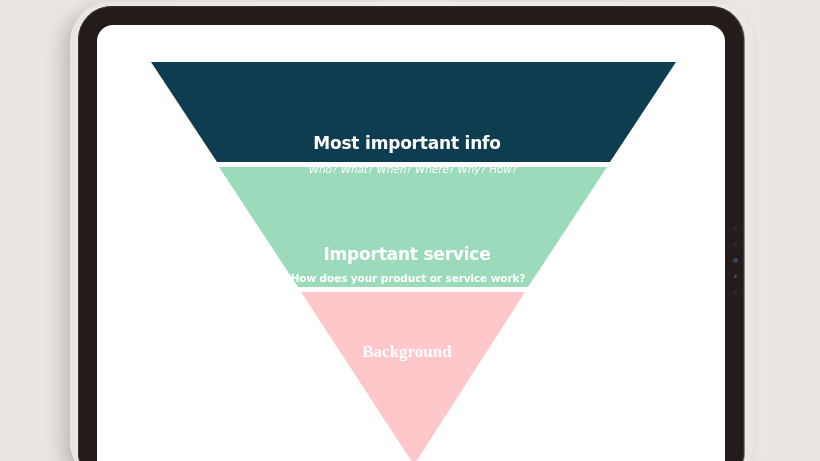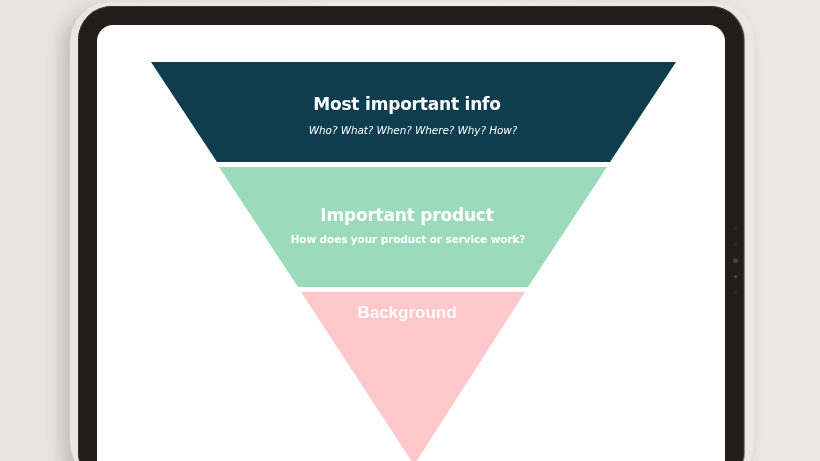--- a/index.html
+++ b/index.html
@@ -62,34 +62,35 @@
       top: 0;
       width: 820px;
       height: 461px;
     }
     .label {
       position: absolute;
       text-align: center;
       color: #ffffff;
       white-space: nowrap;
       transform: translateX(-50%);
+      margin-top: 39px;
     }
     .title {
       font-family: "DejaVu Sans", sans-serif;
       font-weight: bold;
       font-size: 17px;
       letter-spacing: -0.2px;
     }
     .subtitle {
       font-family: "DejaVu Sans", sans-serif;
       font-size: 10.5px;
       letter-spacing: -0.1px;
     }
     .bg-title {
-      font-family: Liberation Sans, sans-serif;
+      font-family: Liberation Serif, serif;
       font-weight: bold;
       font-size: 17px;
       line-height: 22px;
       color: #ffffff;
       opacity: 0.95;
     }
   </style>
 </head>
 <body>
 
@@ -107,19 +108,19 @@
 
   <svg class="funnel" viewBox="0 0 820 461">
     <polygon points="151,62 676,62 610,162 217,162" fill="#0e3d4f"></polygon>
     <polygon points="219,167 607,167 528,287 298,287" fill="#9bdbbb"></polygon>
     <polygon points="301,292 525,292 414,465" fill="#fec8cb"></polygon>
   </svg>
 
   <div class="label title" style="left:407px; top:94px;">Most important info</div>
   <div class="label subtitle" style="left:413px; top:124px;font-style:italic;">Who?  What? When? Where? Why? How?</div>
 
-  <div class="label title" style="left:407px; top:205px;">Important product</div>
+  <div class="label title" style="left:407px; top:205px;">Important service</div>
   <div class="label subtitle" style="left:408px; top:233px;font-weight:bold;">How does your product or service work?</div>
 
   <div class="label bg-title" style="left:407px; top:302px;">
     <div>Background</div>
   </div>
 </div>
 
 </body></html>

